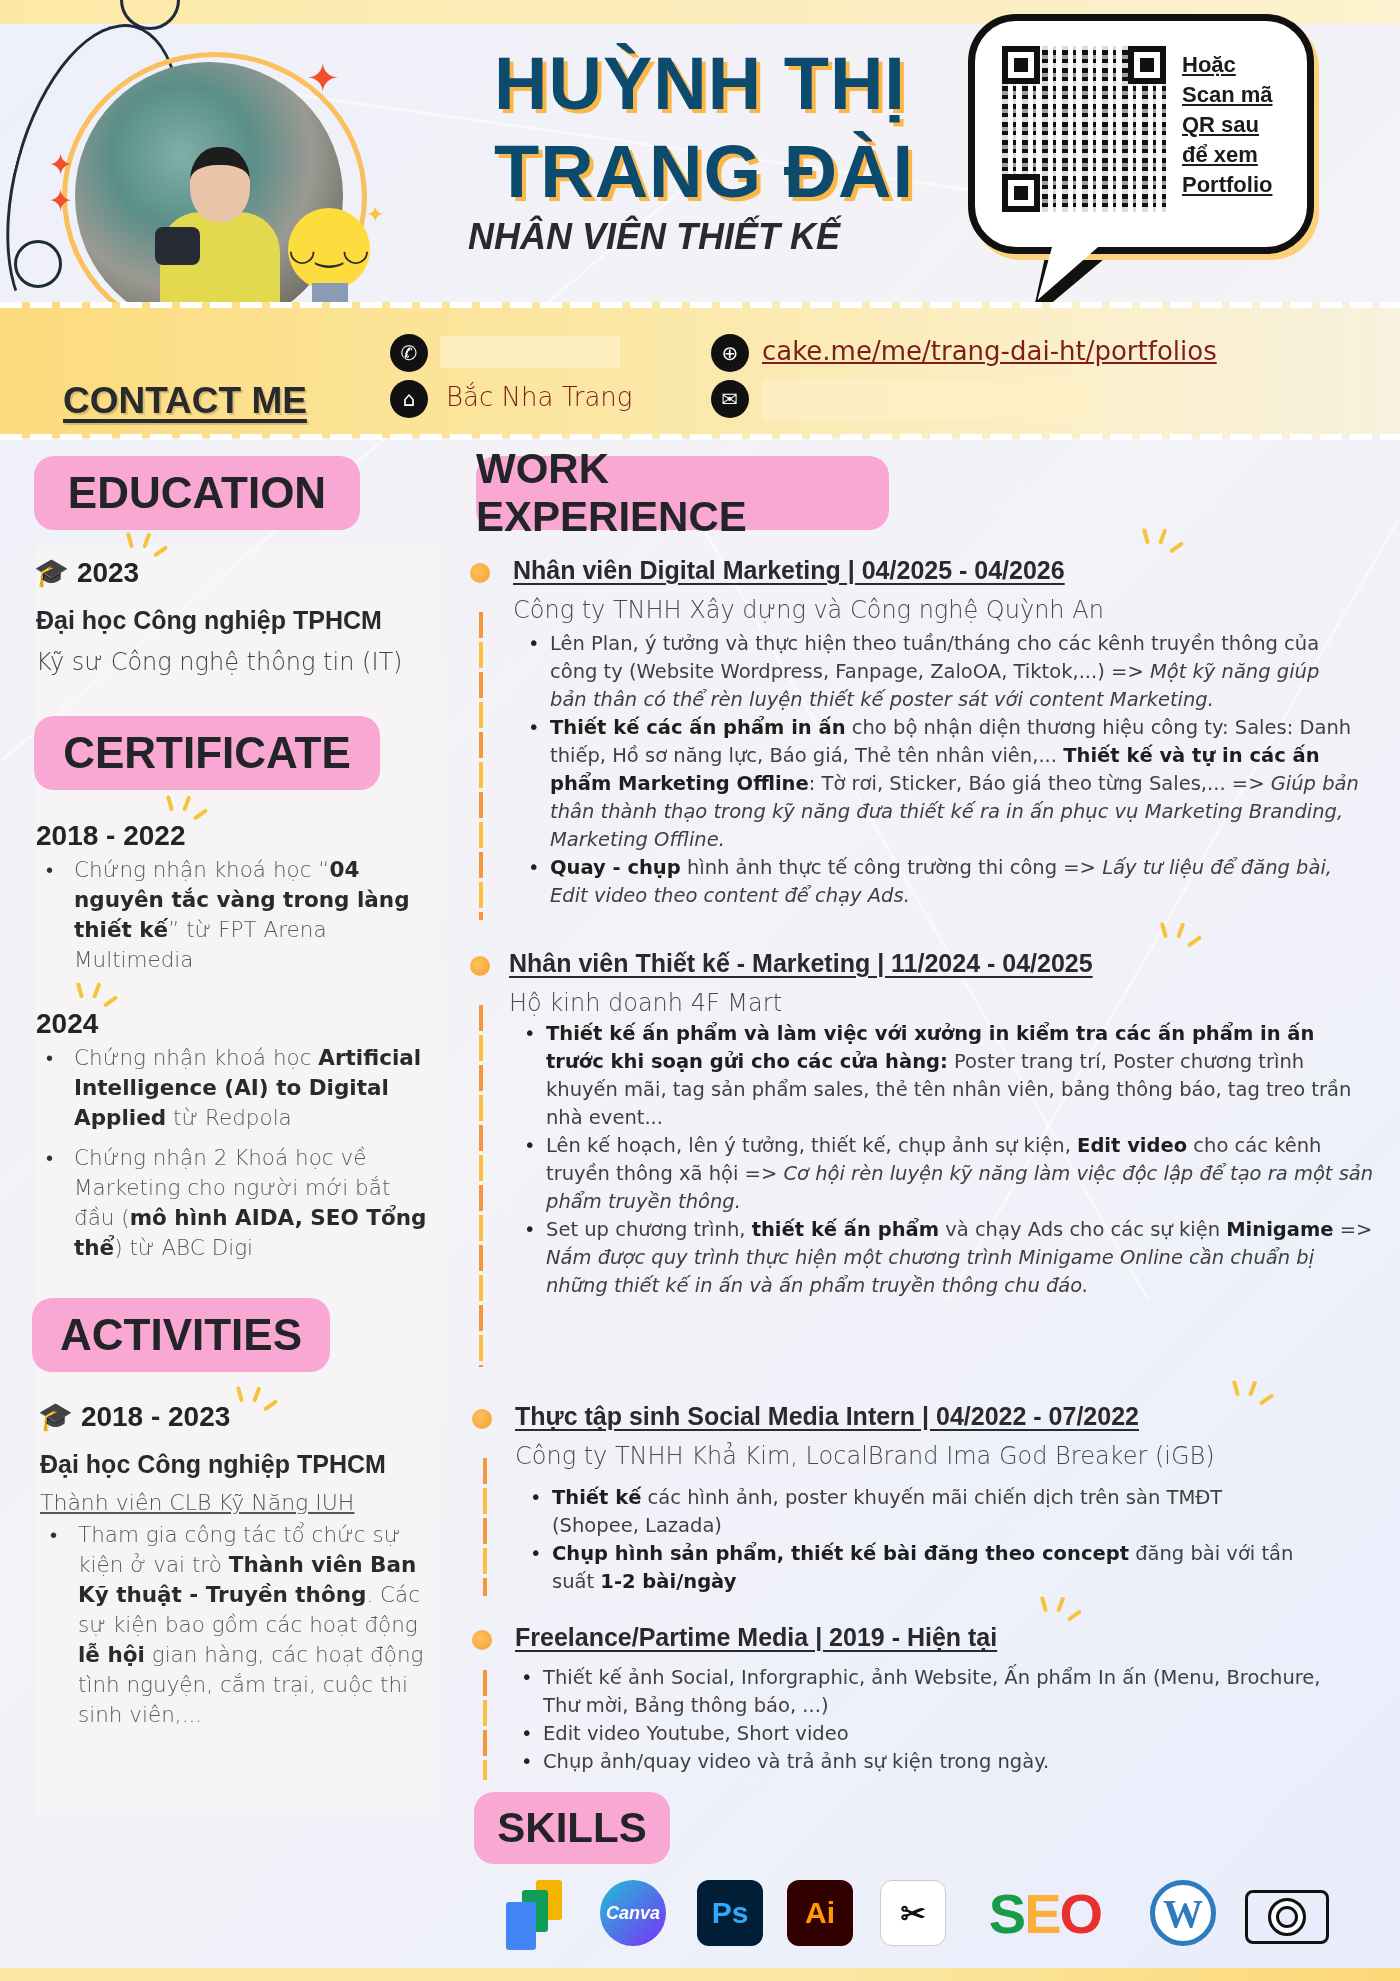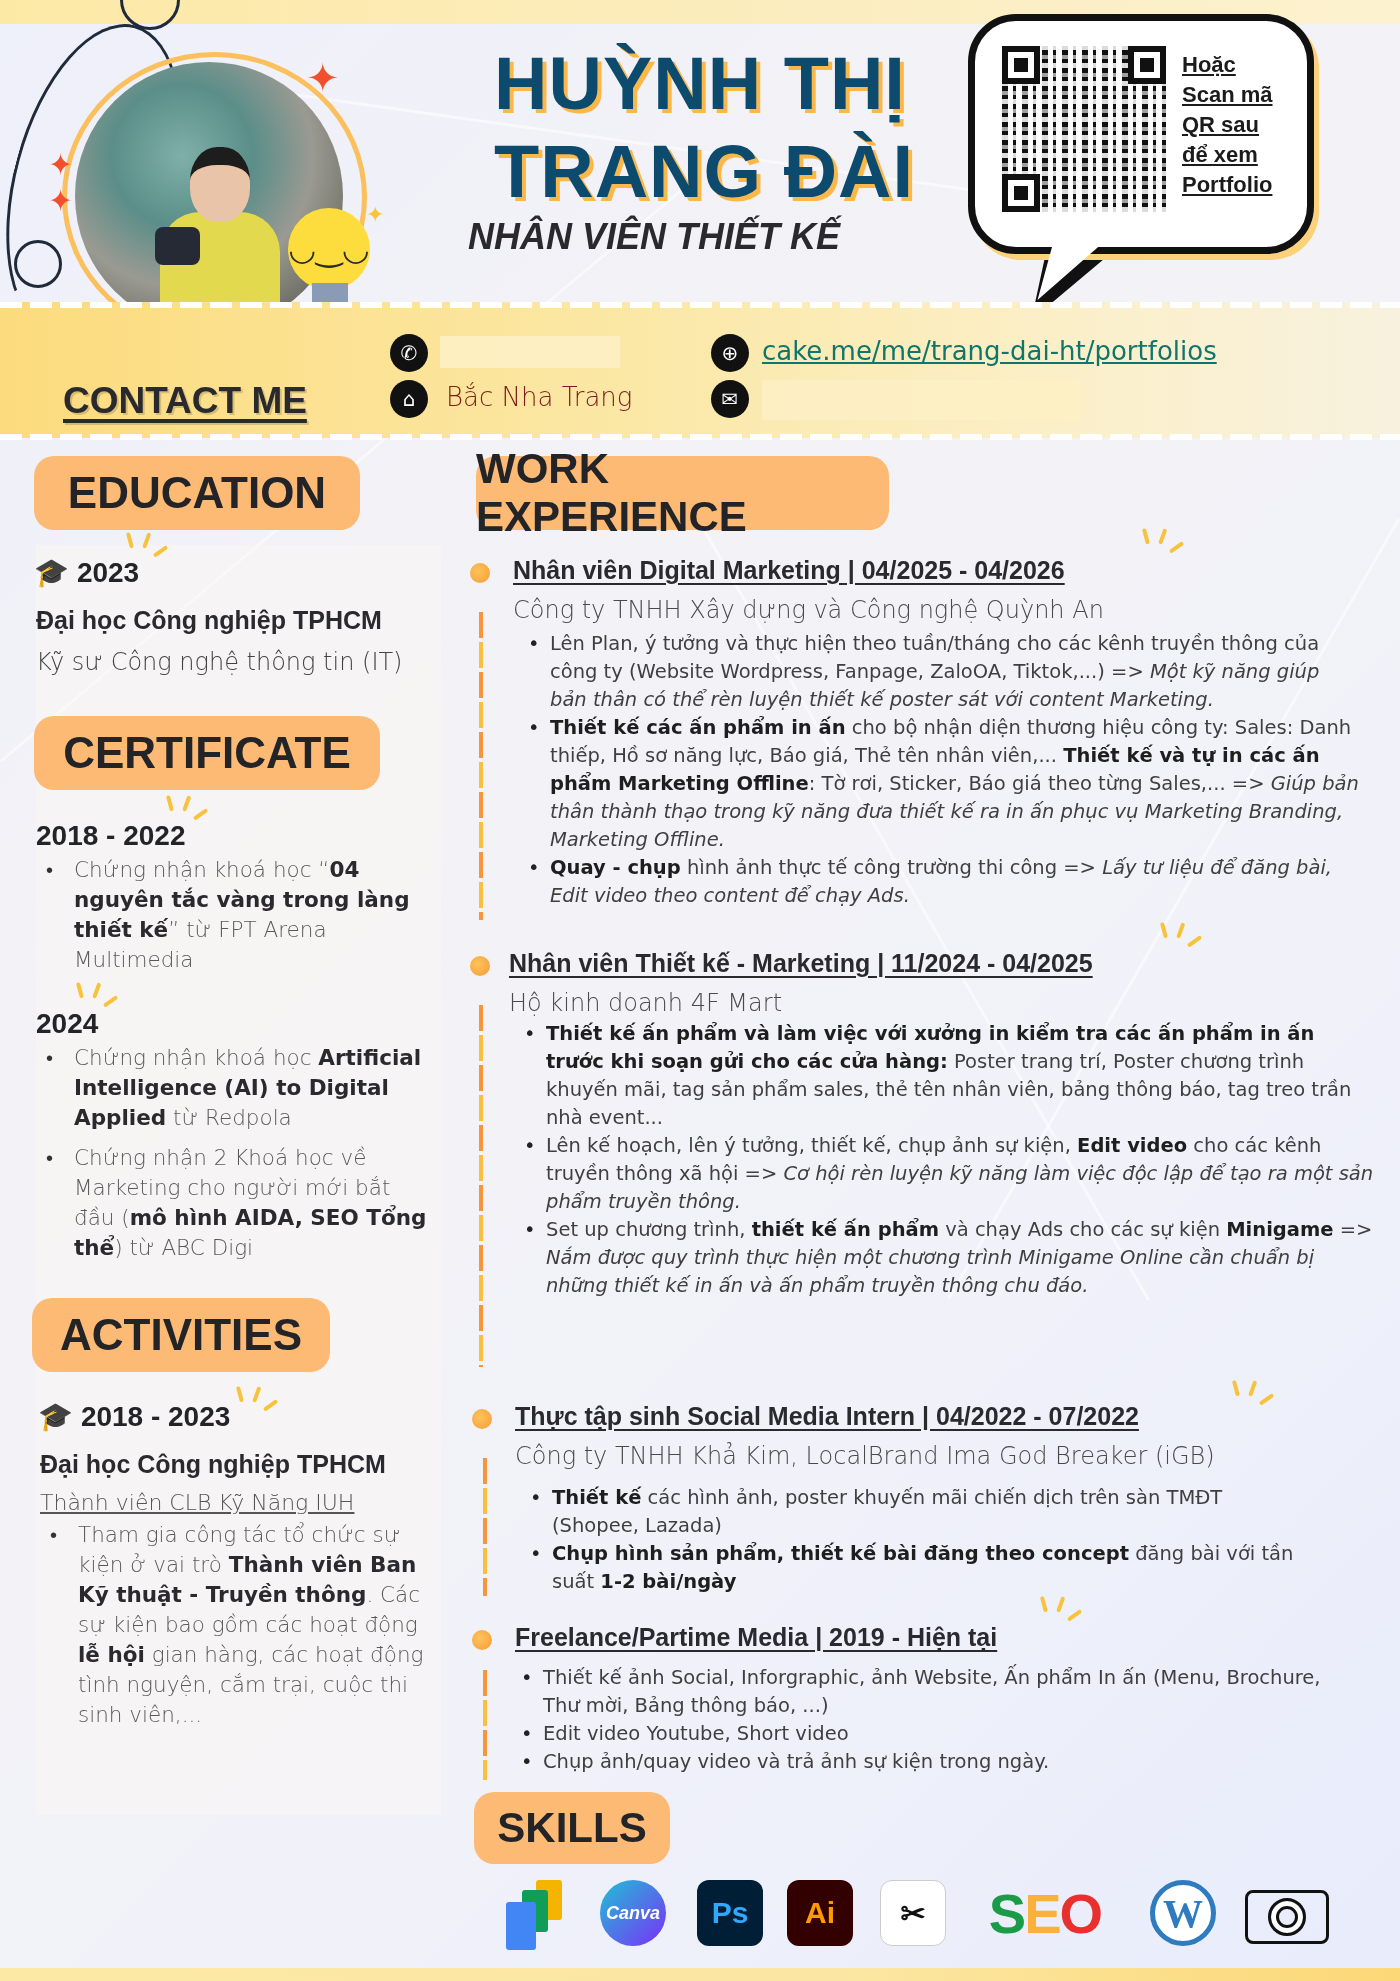--- a/index.html
+++ b/index.html
@@ -70,25 +70,25 @@
   .contact-band { position: absolute; left: 0; top: 302px; width: 1400px; height: 136px;
     background: linear-gradient(90deg, #fcdb7d 0%, #fbe8a6 45%, #fbf0cd 80%, #f7f1de 100%); }
   .dash { position: absolute; left: 0; width: 1400px; height: 6px;
     background: repeating-linear-gradient(90deg, #fff 0 22px, transparent 22px 30px); }
   .contact-me { position: absolute; left: 63px; top: 380px; font-family: "Liberation Sans", sans-serif;
     font-weight: 700; font-size: 37px; color: #2a2a2e; text-decoration: underline; text-decoration-thickness: 4px;
     text-underline-offset: 6px; text-shadow: 2px 2px 0 rgba(0,0,0,0.15); }
   .c-icon { position: absolute; width: 38px; height: 38px; border-radius: 50%; background: #111;
     color: #fff; font-size: 20px; display: flex; align-items: center; justify-content: center; }
   .c-text { position: absolute; font-size: 26px; color: #7f1d1d; font-weight: 300; }
-  .c-link { position: absolute; font-size: 26px; color: #0f766e; text-decoration: underline; }
+  .c-link { position: absolute; font-size: 26px; color: #7f1d1d; text-decoration: underline; }
   .redact { position: absolute; background: rgba(253,240,196,0.9); }
 
   
-  .chip { position: absolute; background: #fdba74; border-radius: 20px; font-family: "Liberation Sans", sans-serif;
+  .chip { position: absolute; background: #f9a8d4; border-radius: 20px; font-family: "Liberation Sans", sans-serif;
     font-weight: 700; color: #232428; display: flex; align-items: center; justify-content: center; }
   .burst { position: absolute; width: 40px; height: 40px; }
   .burst i { position: absolute; background: #f7c23c; border-radius: 3px; width: 4px; height: 16px; transform-origin: 50% 100%; }
 
   
   .left-panel { position: absolute; left: 36px; top: 545px; width: 405px; height: 1270px;
     background: rgba(255,250,240,0.35); }
   .year { position: absolute; font-family: "Liberation Sans", sans-serif; font-weight: 700; font-size: 28px; color: #232428; }
   .cap { font-size: 28px; margin-right: 8px; }
   .school { position: absolute; font-family: "Liberation Sans", sans-serif; font-weight: 700; font-size: 25px; color: #2a2a2e; }

